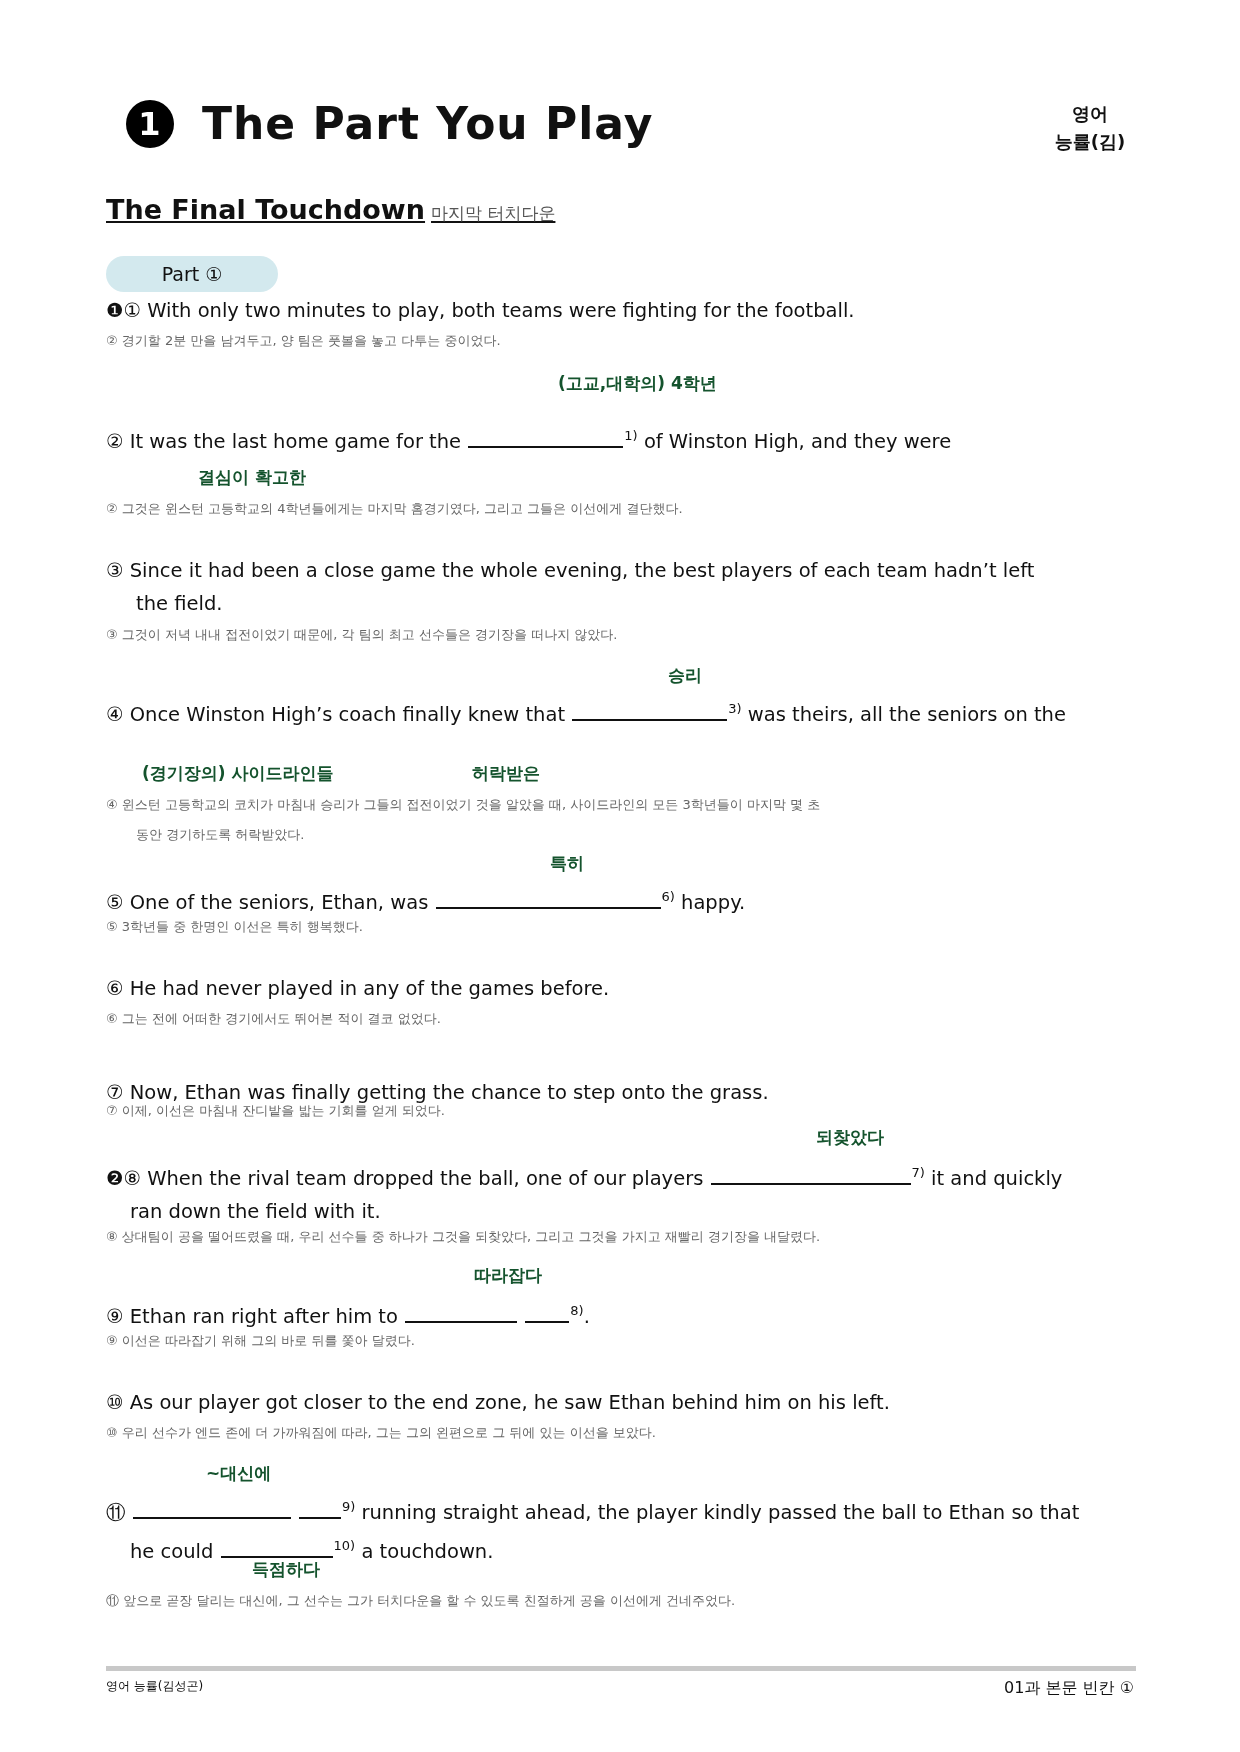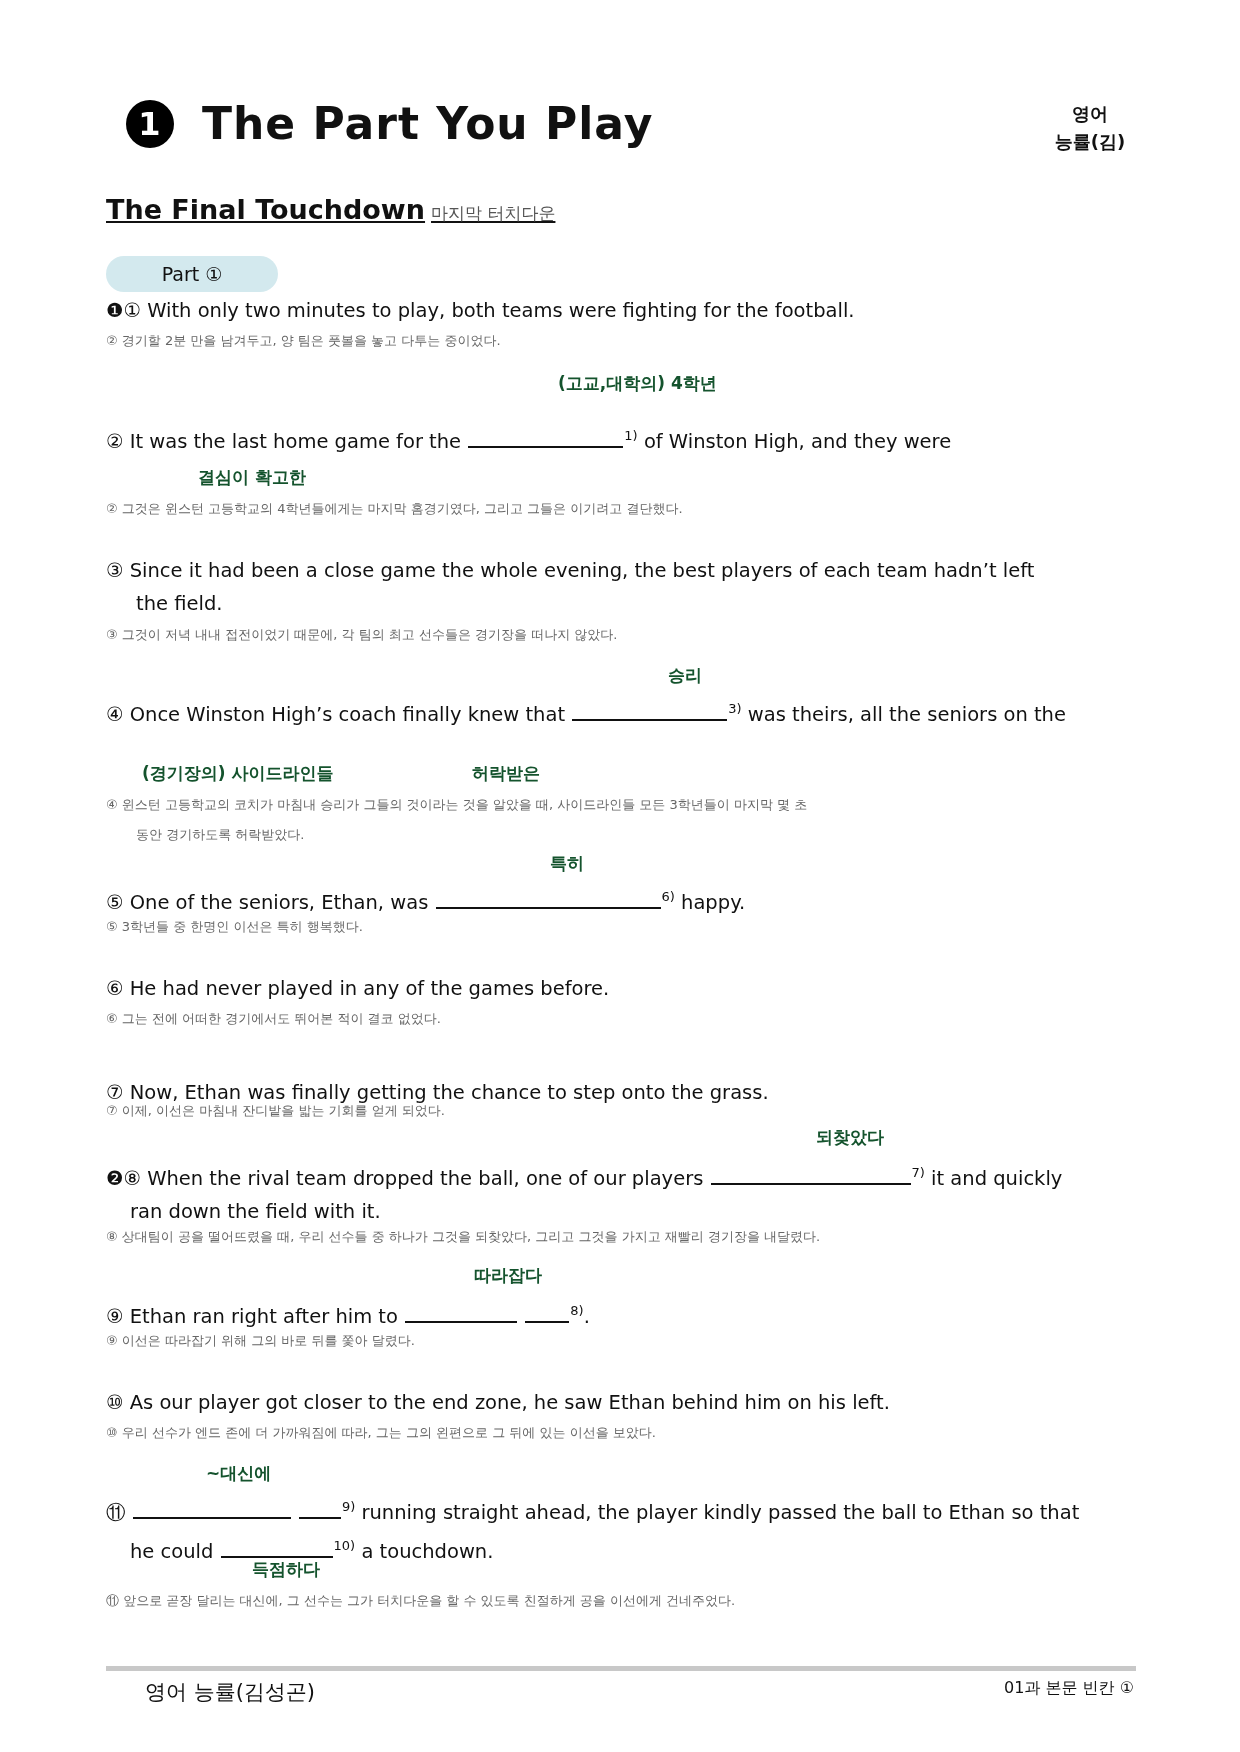--- a/index.html
+++ b/index.html
@@ -20,21 +20,21 @@
 
   .en { left: 106px; width: 1030px; font-size: 19.5px; line-height: 33px; text-align: justify; text-align-last: left; }
   .en .cont { padding-left: 30px; }
   .ko { left: 106px; width: 1040px; font-size: 13px; color: #666; line-height: 30px; }
   .ko .cont { padding-left: 30px; }
   .hint { font-size: 17px; font-weight: bold; color: #14532d; white-space: nowrap; }
   .blank { display:inline-block; border-bottom: 2px solid #111; height: 22px; vertical-align: baseline; margin: 0 1px; }
   sup { font-size: 13px; vertical-align: 8px; }
 
   .footer-line { left: 106px; top: 1666px; width: 1030px; height: 5px; background: #c8c8c8; }
-  .footer-left { left: 106px; top: 1678px; font-size: 21px; margin-left: 39px; }
+  .footer-left { left: 106px; top: 1678px; font-size: 12px; }
   .footer-right { right: 106px; top: 1678px; font-size: 16px; text-align: right; }
 </style>
 </head>
 <body>
 
 <div class="abs unit-title">
   <span class="unit-num">1</span>
   <span>The Part You Play</span>
 </div>
 <div class="abs subject">
@@ -55,40 +55,40 @@
 <div class="abs ko" style="top:326px;">② 경기할 2분 만을 남겨두고, 양 팀은 풋볼을 놓고 다투는 중이었다.</div>
 
 <div class="abs hint" style="left:558px; top:372px;">(고교,대학의) 4학년</div>
 <div class="abs en" style="top:419px;">
   <span>②</span>
   <span>It was the last home game for the</span>
   <span class="blank" style="width:155px;"></span><sup>1)</sup>
   <span>of Winston High, and they were</span>
 </div>
 <div class="abs hint" style="left:198px; top:466px;">결심이 확고한</div>
-<div class="abs ko" style="top:494px;">② 그것은 윈스턴 고등학교의 4학년들에게는 마지막 홈경기였다, 그리고 그들은 이기려고 결단했다.</div>
+<div class="abs ko" style="top:494px;">② 그것은 윈스턴 고등학교의 4학년들에게는 마지막 홈경기였다, 그리고 그들은 이선에게 결단했다.</div>
 
 <div class="abs en" style="top:554px;">
   <span>③</span>
   <span>Since it had been a close game the whole evening, the best players of each team hadn’t left</span>
   <div class="cont">the field.</div>
 </div>
 <div class="abs ko" style="top:620px;">③ 그것이 저녁 내내 접전이었기 때문에, 각 팀의 최고 선수들은 경기장을 떠나지 않았다.</div>
 
 <div class="abs hint" style="left:668px; top:664px;">승리</div>
 <div class="abs en" style="top:692px;">
   <span>④</span>
   <span>Once Winston High’s coach finally knew that</span>
   <span class="blank" style="width:155px;"></span><sup>3)</sup>
   <span>was theirs, all the seniors on the</span>
 </div>
 <div class="abs hint" style="left:142px; top:762px;">(경기장의) 사이드라인들</div>
 <div class="abs hint" style="left:472px; top:762px;">허락받은</div>
 <div class="abs ko" style="top:790px;">
-  <div>④ 윈스턴 고등학교의 코치가 마침내 승리가 그들의 것이라는 것을 알았을 때, 사이드라인들 모든 3학년들이 마지막 몇 초</div>
+  <div>④ 윈스턴 고등학교의 코치가 마침내 승리가 그들의 접전이었기 것을 알았을 때, 사이드라인의 모든 3학년들이 마지막 몇 초</div>
   <div class="cont">동안 경기하도록 허락받았다.</div>
 </div>
 
 <div class="abs hint" style="left:550px; top:852px;">특히</div>
 <div class="abs en" style="top:880px;">
   <span>⑤</span>
   <span>One of the seniors, Ethan, was</span>
   <span class="blank" style="width:225px;"></span><sup>6)</sup>
   <span>happy.</span>
 </div>

